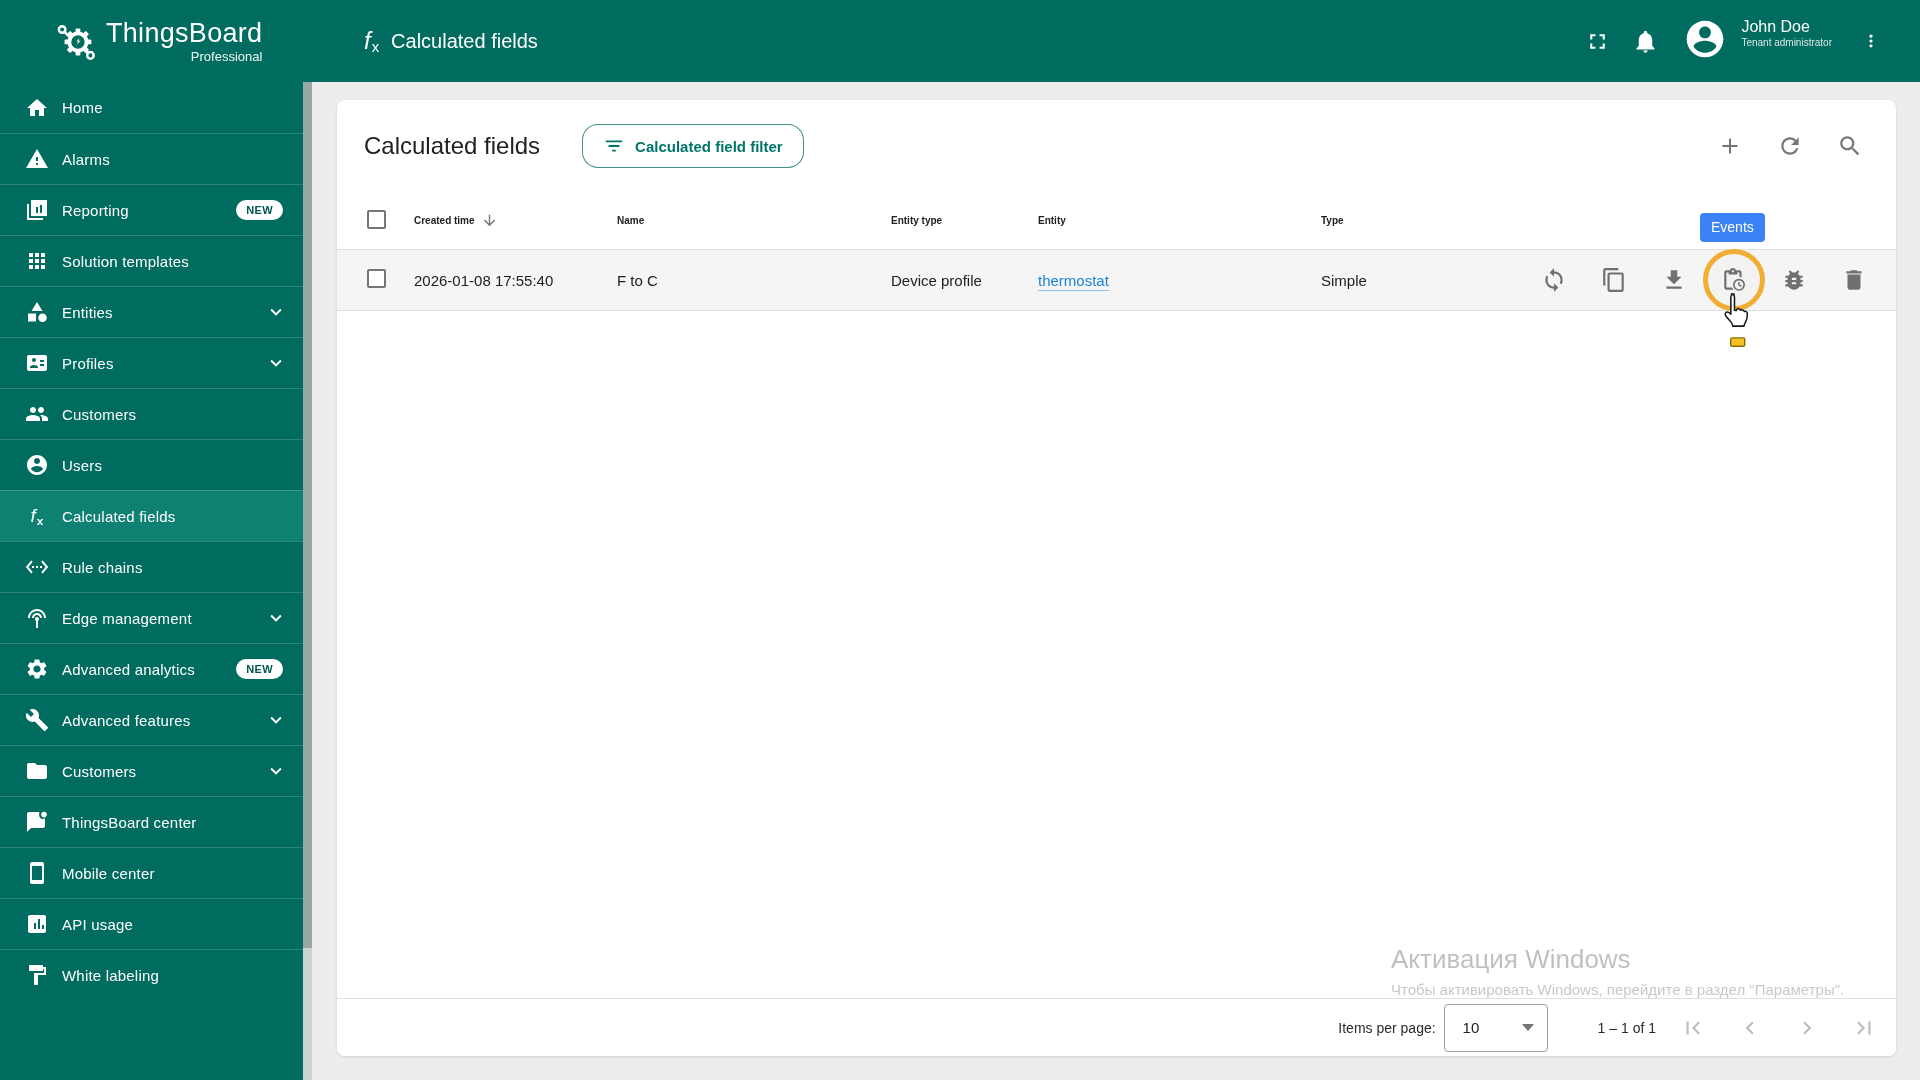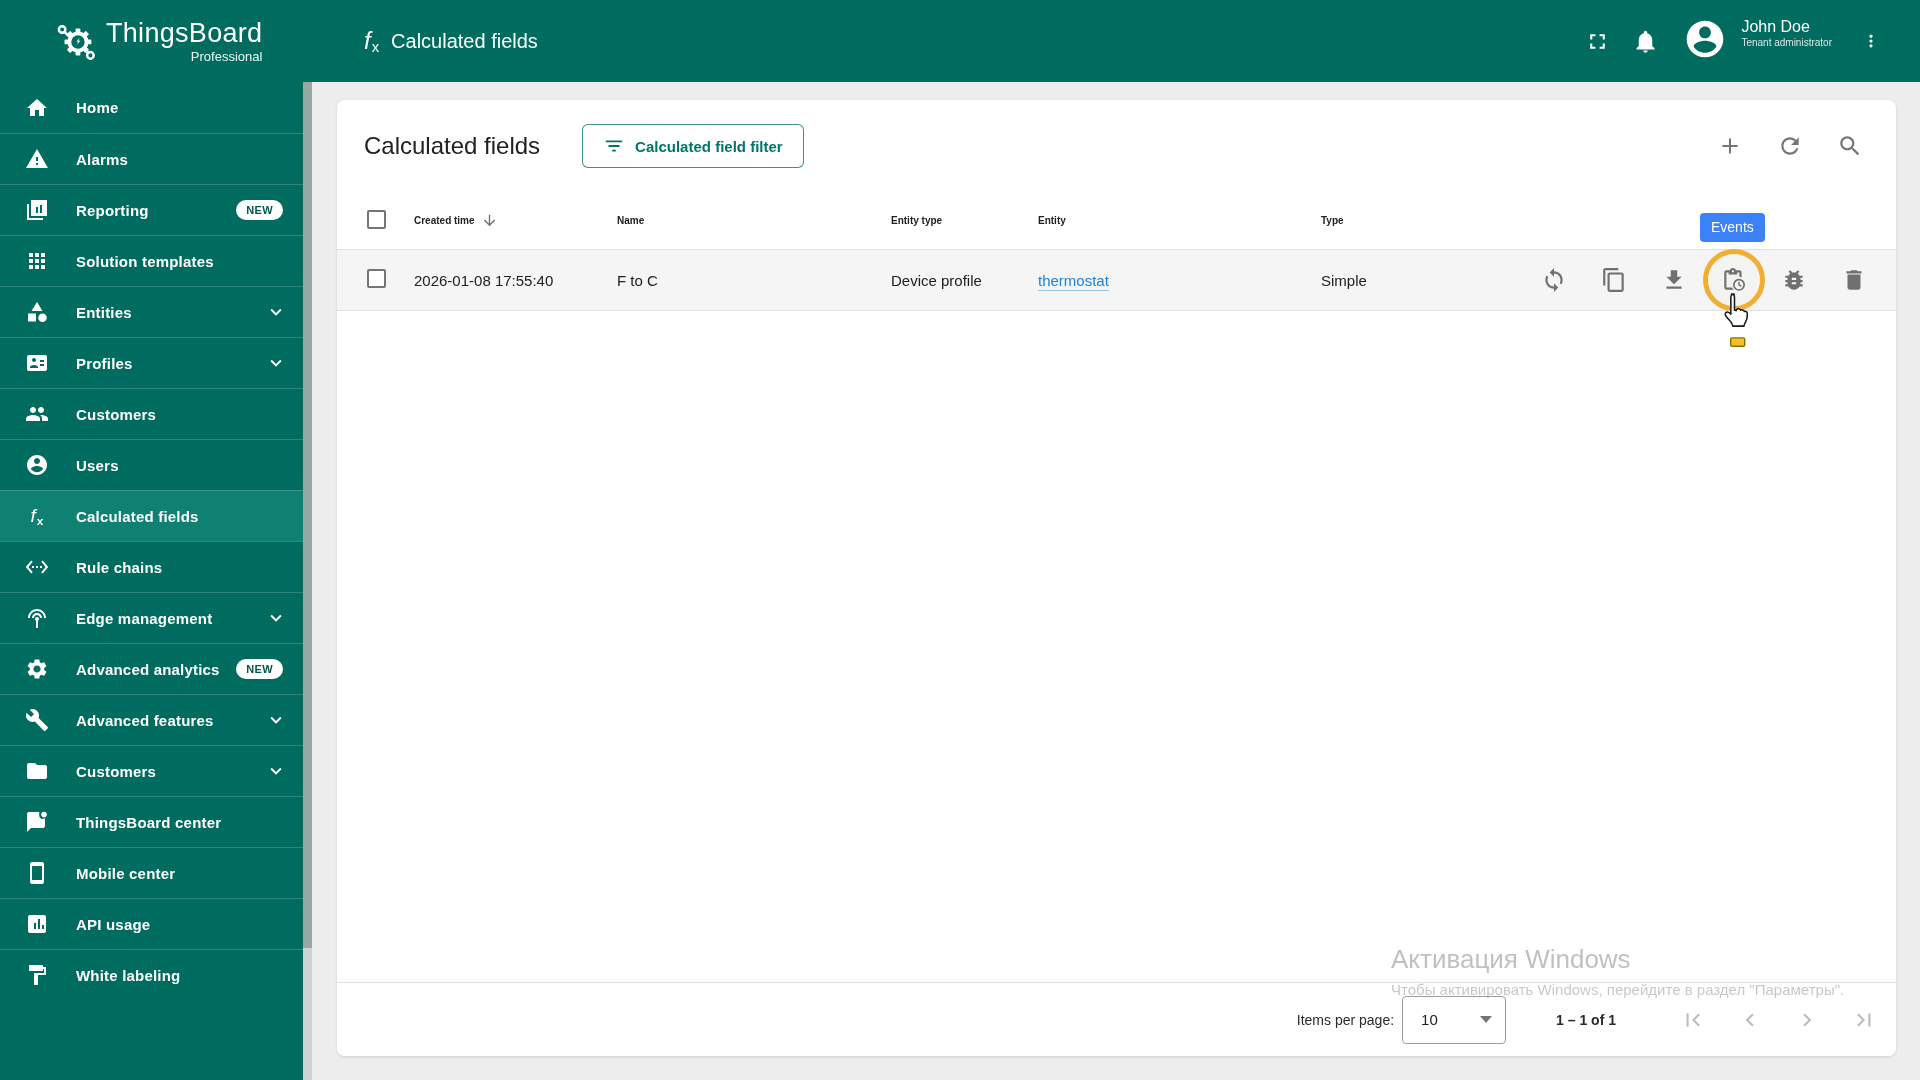--- a/index.html
+++ b/index.html
@@ -33,37 +33,37 @@
   .sidebar{position:absolute;left:0;top:82px;width:312px;height:998px;background:#006B5F;
     overflow:hidden;z-index:10;}
   .sb-list{position:absolute;left:0;top:0;width:303px;}
   .sb-item{height:51px;display:flex;align-items:center;padding-left:25px;box-sizing:border-box;
     color:#fff;cursor:pointer;border-top:1px solid rgba(255,255,255,.18);position:relative;}
   .sb-item:first-child{border-top:none;}
   .sb-item.sel{background:#0E8173;}
   .sb-icon{width:24px;height:24px;display:flex;align-items:center;justify-content:center;flex:0 0 auto;}
   .sb-icon svg{width:24px;height:24px;fill:#fff;}
   .sb-icon .fx-glyph{font-size:19px;font-weight:700;}
-  .sb-label{margin-left:27px;font-size:15px;font-weight:700;letter-spacing:.2px;}
+  .sb-label{margin-left:13px;font-size:15px;font-weight:400;letter-spacing:.2px;}
   .sb-badge{position:absolute;right:20px;background:#fff;color:#00584F;font-size:11px;
     font-weight:700;padding:4px 10px;border-radius:12px;letter-spacing:.4px;}
   .sb-chevron{position:absolute;right:16px;width:22px;height:22px;}
   .sb-chevron svg{width:22px;height:22px;fill:#fff;}
   .sidebar-scrollbar{position:absolute;right:0;top:0;width:9px;height:998px;background:#ccd4d2;}
   .sidebar-scrollbar .thumb{position:absolute;left:0;top:0;width:9px;height:866px;background:#97a9a4;}
 
   
   .main{position:absolute;left:312px;top:82px;width:1608px;height:998px;background:#ededed;}
   .card{position:absolute;left:25px;top:18px;width:1559px;height:956px;background:#fff;
     border-radius:8px;box-shadow:0 1px 3px rgba(0,0,0,.12);overflow:hidden;}
 
   .card-toolbar{height:92px;display:flex;align-items:center;padding:0 26px 0 27px;}
   .card-title{font-size:24px;font-weight:500;color:#212121;}
   .filter-btn{margin-left:42px;height:44px;display:flex;align-items:center;gap:10px;
-    border:1px solid rgba(0,107,95,.75);border-radius:6px;background:#fff;color:#00756A;
+    border:1px solid rgba(0,107,95,.75);border-radius:16px;background:#fff;color:#00756A;
     font-family:inherit;font-size:15px;font-weight:700;padding:0 20px;cursor:pointer;}
   .filter-btn svg{width:22px;height:22px;fill:#00756A;}
   .toolbar-icons{margin-left:auto;display:flex;align-items:center;gap:20px;}
   .gray-iconbtn{width:40px;height:40px;display:flex;align-items:center;justify-content:center;
     background:none;border:none;cursor:pointer;padding:0;color:#757575;}
   .gray-iconbtn svg{width:26px;height:26px;fill:#757575;}
 
   .thead,.trow{display:grid;grid-template-columns:77px 203px 274px 147px 283px 196px 1fr;
     align-items:center;}
   .thead{height:57px;border-bottom:1px solid #e0e0e0;font-size:10px;font-weight:700;color:#212121;}
@@ -76,29 +76,29 @@
   .link{color:#1A84D8;text-decoration:none;border-bottom:1px solid rgba(26,132,216,.45);
     padding-bottom:1px;cursor:pointer;}
   .actions{display:flex;justify-content:flex-end;align-items:center;gap:20px;padding-right:22px;}
   .action-btn{position:relative;width:40px;height:40px;display:flex;align-items:center;
     justify-content:center;background:none;border:none;cursor:pointer;padding:0;}
   .action-btn svg{width:26px;height:26px;fill:#707070;position:relative;z-index:2;}
   .action-btn.highlighted::before{content:"";position:absolute;left:50%;top:50%;width:52px;height:52px;
     transform:translate(-50%,-50%);border:5px solid #F0AE35;border-radius:50%;background:#f3f3f2;z-index:1;}
 
   
-  .pagination{position:absolute;left:0;bottom:0;width:100%;height:74px;border-top:1px solid #e0e0e0;
+  .pagination{position:absolute;left:0;bottom:0;width:100%;height:58px;border-top:1px solid #e0e0e0;
     display:flex;align-items:center;justify-content:flex-end;padding-right:12px;box-sizing:border-box;
     background:#fff;font-size:14px;color:#2b2b2b;}
   .ipp-select{margin-left:8px;width:104px;height:48px;border:1px solid #9e9e9e;border-radius:4px;
     display:flex;align-items:center;cursor:pointer;box-sizing:border-box;background:#fff;}
   .ipp-value{margin-left:18px;font-size:15px;color:#212121;}
   .ipp-caret{margin-left:auto;margin-right:13px;width:0;height:0;border-left:6px solid transparent;
     border-right:6px solid transparent;border-top:7px solid #757575;}
-  .range-label{margin-left:50px;margin-right:40px;font-weight:bold;}
+  .range-label{margin-left:50px;}
   .pg-btn{width:40px;height:40px;display:flex;align-items:center;justify-content:center;
     background:none;border:none;padding:0;cursor:default;margin-left:17px;}
   .pg-btn svg{width:26px;height:26px;fill:#bdbdbd;}
 
   
   .tooltip{position:absolute;left:1700px;top:213px;height:29px;line-height:29px;padding:0 11px;
     background:#3b82f6;color:#fff;font-size:14px;border-radius:4px;z-index:60;}
   .cursor-hand{position:absolute;left:1716px;top:291px;width:42px;height:56px;z-index:70;pointer-events:none;}
   .watermark{position:absolute;left:1391px;top:943px;z-index:50;pointer-events:none;line-height:1.25;}
   .wm-line1{font-size:26px;color:rgba(90,90,90,.38);}

